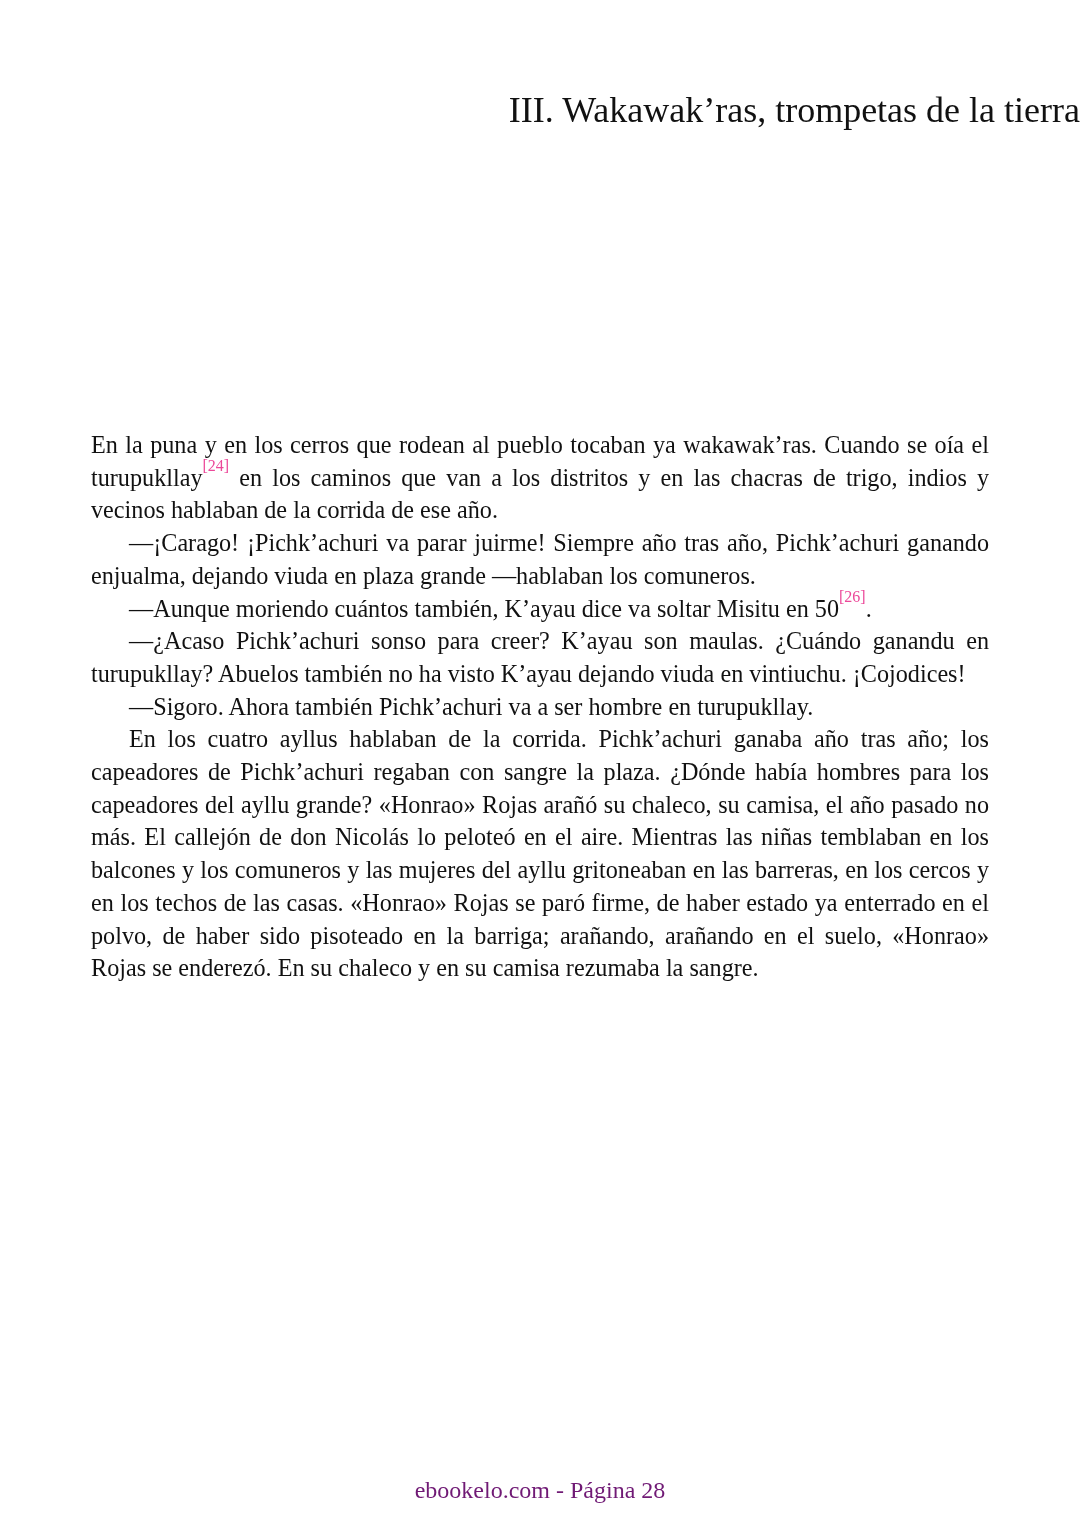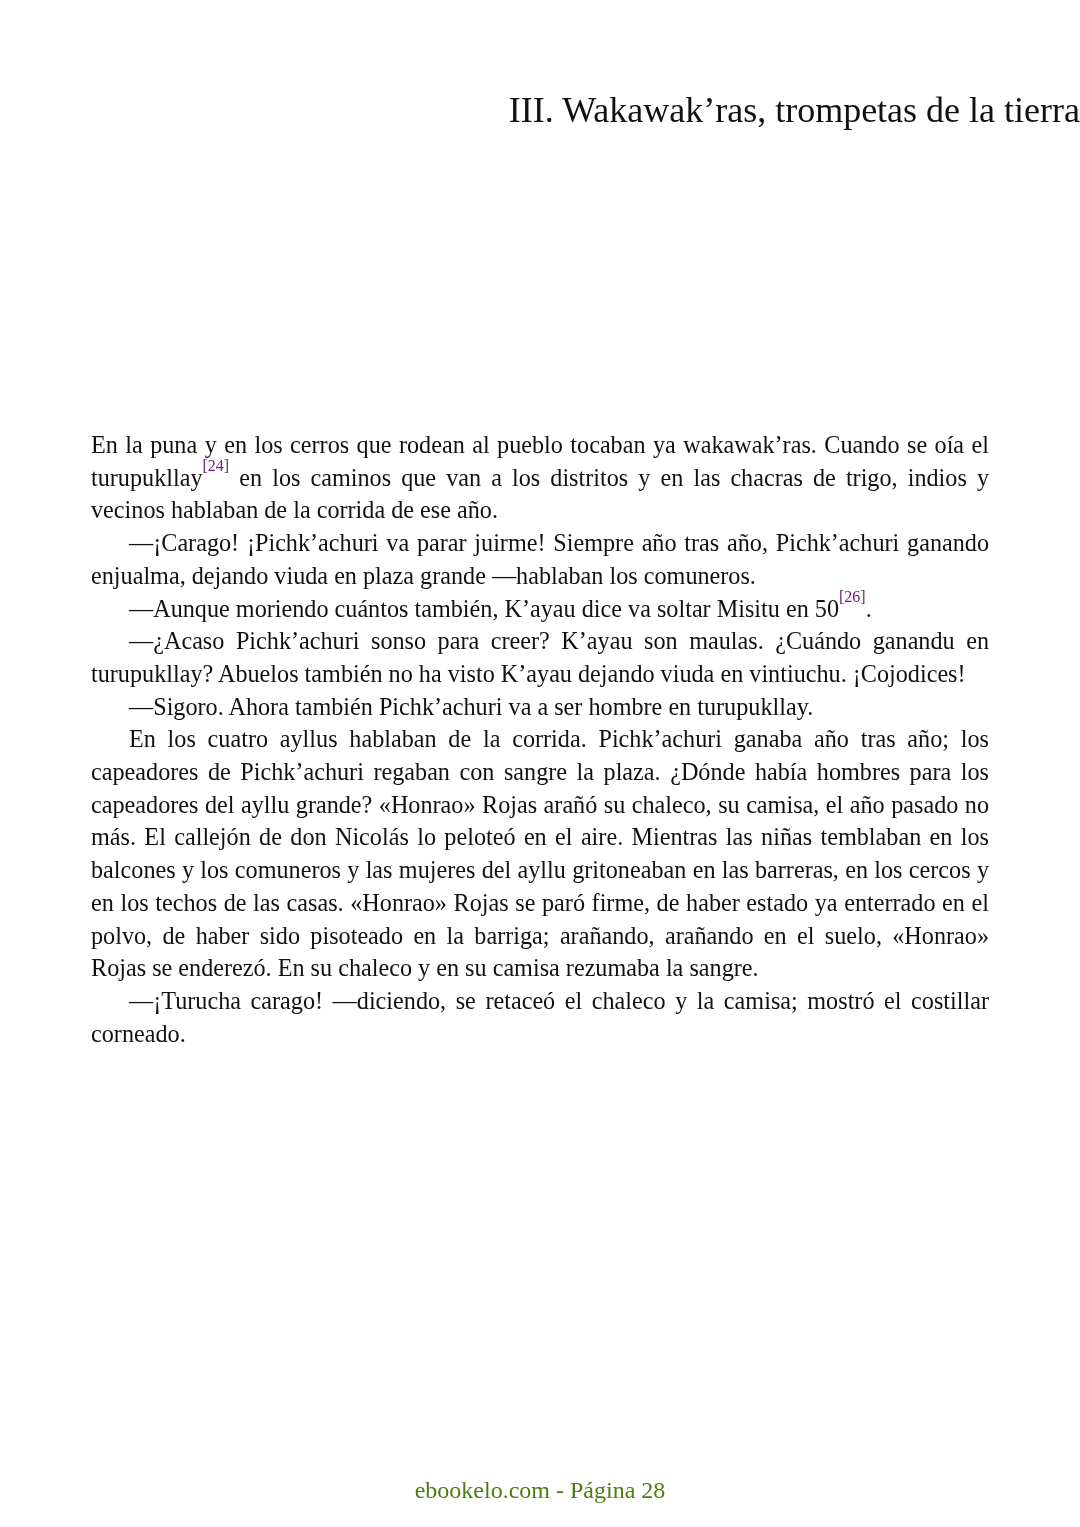--- a/index.html
+++ b/index.html
@@ -37,48 +37,47 @@
     }
     .body-text p {
       margin: 0;
       text-align: justify;
       text-indent: 38px;
     }
     .body-text p.first {
       text-indent: 0;
     }
     .fnref {
-      color: #701a75;
+      color: #ec4899;
       font-size: 16px;
       vertical-align: top;
       position: relative;
       top: -4px;
       line-height: 1;
       text-decoration: none;
       cursor: pointer;
     }
     .page-footer {
       position: absolute;
       top: 1474px;
       left: 0;
       width: 1080px;
       text-align: center;
       font-size: 24px;
       line-height: 32px;
-      color: #4d7c0f;
+      color: #701a75;
     }
   </style>
 </head>
 <body>
 
 <h1 class="chapter-title">III. Wakawak’ras, trompetas de la tierra</h1>
 
 <div class="body-text">
   <p class="first"><span>En la puna y en los cerros que rodean al pueblo tocaban ya wakawak’ras. Cuando se oía el turupukllay</span><a class="fnref">[24]</a><span> en los caminos que van a los distritos y en las chacras de trigo, indios y vecinos hablaban de la corrida de ese año.</span></p>
   <p><span>—¡Carago! ¡Pichk’achuri va parar juirme! Siempre año tras año, Pichk’achuri ganando enjualma, dejando viuda en plaza grande —hablaban los comuneros.</span></p>
   <p><span>—Aunque moriendo cuántos también, K’ayau dice va soltar Misitu en 50</span><a class="fnref">[26]</a><span>.</span></p>
   <p><span>—¿Acaso Pichk’achuri sonso para creer? K’ayau son maulas. ¿Cuándo ganandu en turupukllay? Abuelos también no ha visto K’ayau dejando viuda en vintiuchu. ¡Cojodices!</span></p>
   <p><span>—Sigoro. Ahora también Pichk’achuri va a ser hombre en turupukllay.</span></p>
   <p><span>En los cuatro ayllus hablaban de la corrida. Pichk’achuri ganaba año tras año; los capeadores de Pichk’achuri regaban con sangre la plaza. ¿Dónde había hombres para los capeadores del ayllu grande? «Honrao» Rojas arañó su chaleco, su camisa, el año pasado no más. El callejón de don Nicolás lo peloteó en el aire. Mientras las niñas temblaban en los balcones y los comuneros y las mujeres del ayllu gritoneaban en las barreras, en los cercos y en los techos de las casas. «Honrao» Rojas se paró firme, de haber estado ya enterrado en el polvo, de haber sido pisoteado en la barriga; arañando, arañando en el suelo, «Honrao» Rojas se enderezó. En su chaleco y en su camisa rezumaba la sangre.</span></p>
-  <p><span>—¡Turucha carago! —diciendo, se retaceó el chaleco y la camisa; mostró el costillar corneado.</span></p>
 </div>
 
 <div class="page-footer">ebookelo.com - Página 28</div>
 
 </body></html>

